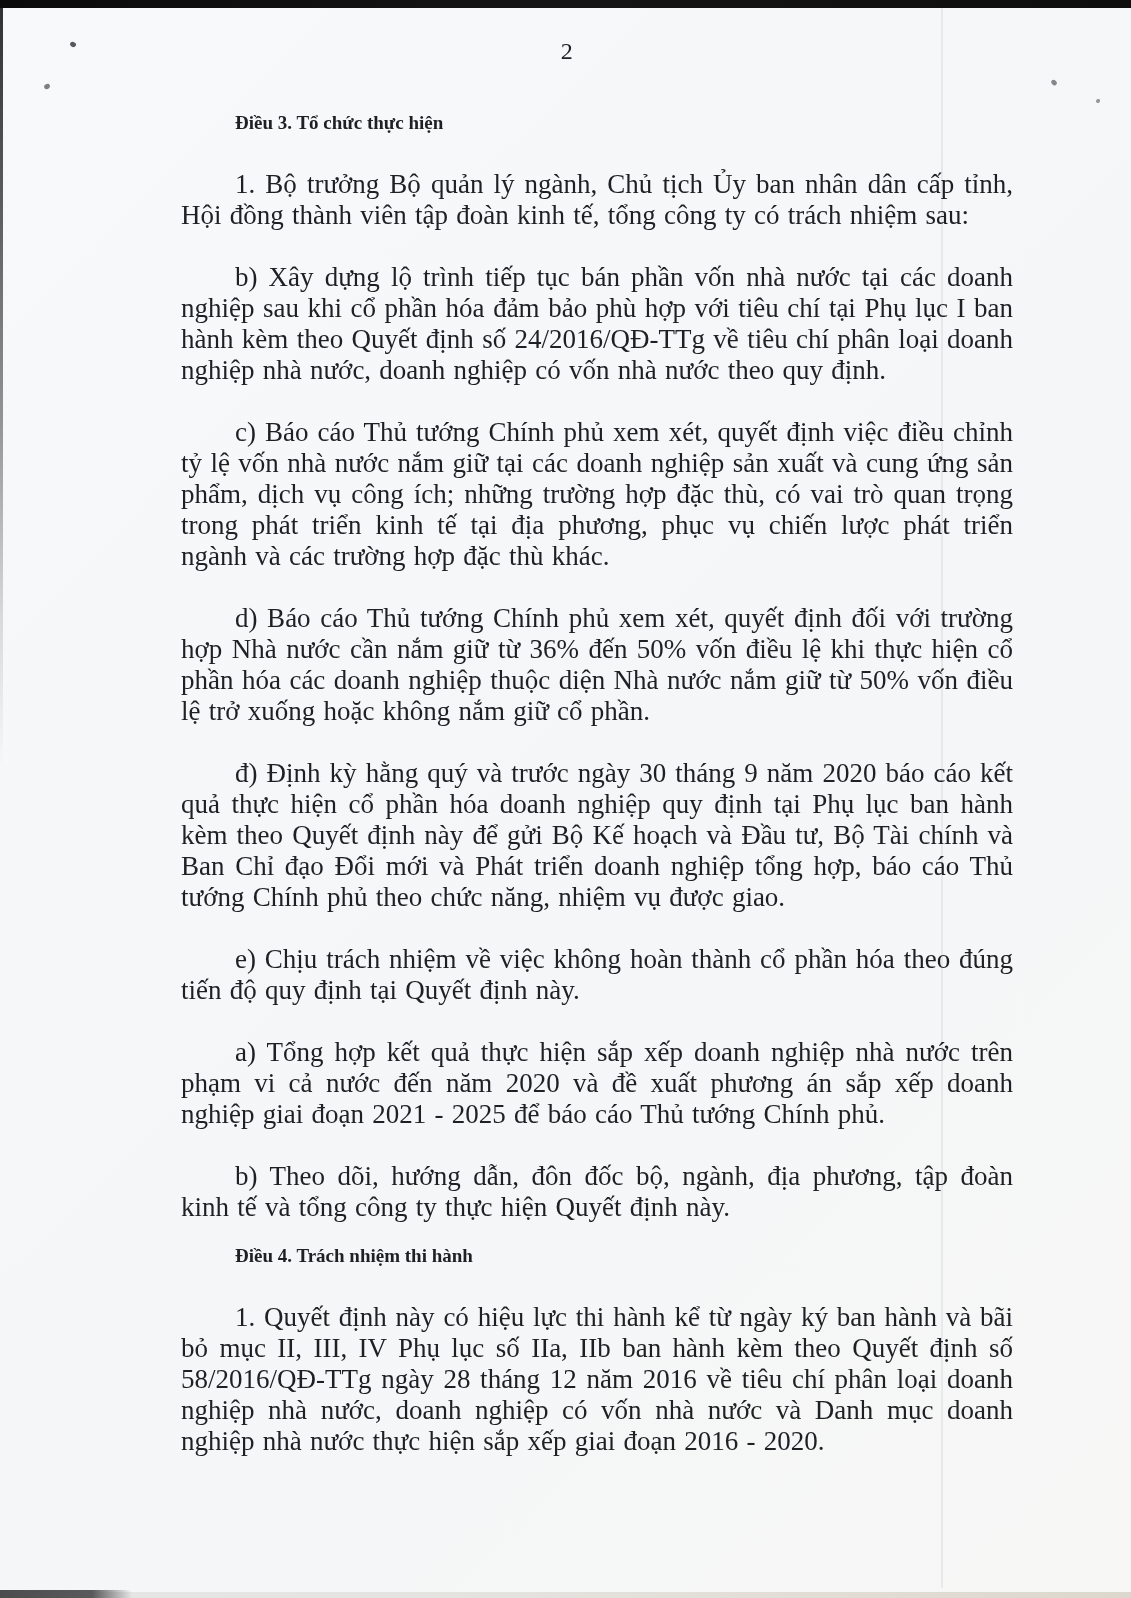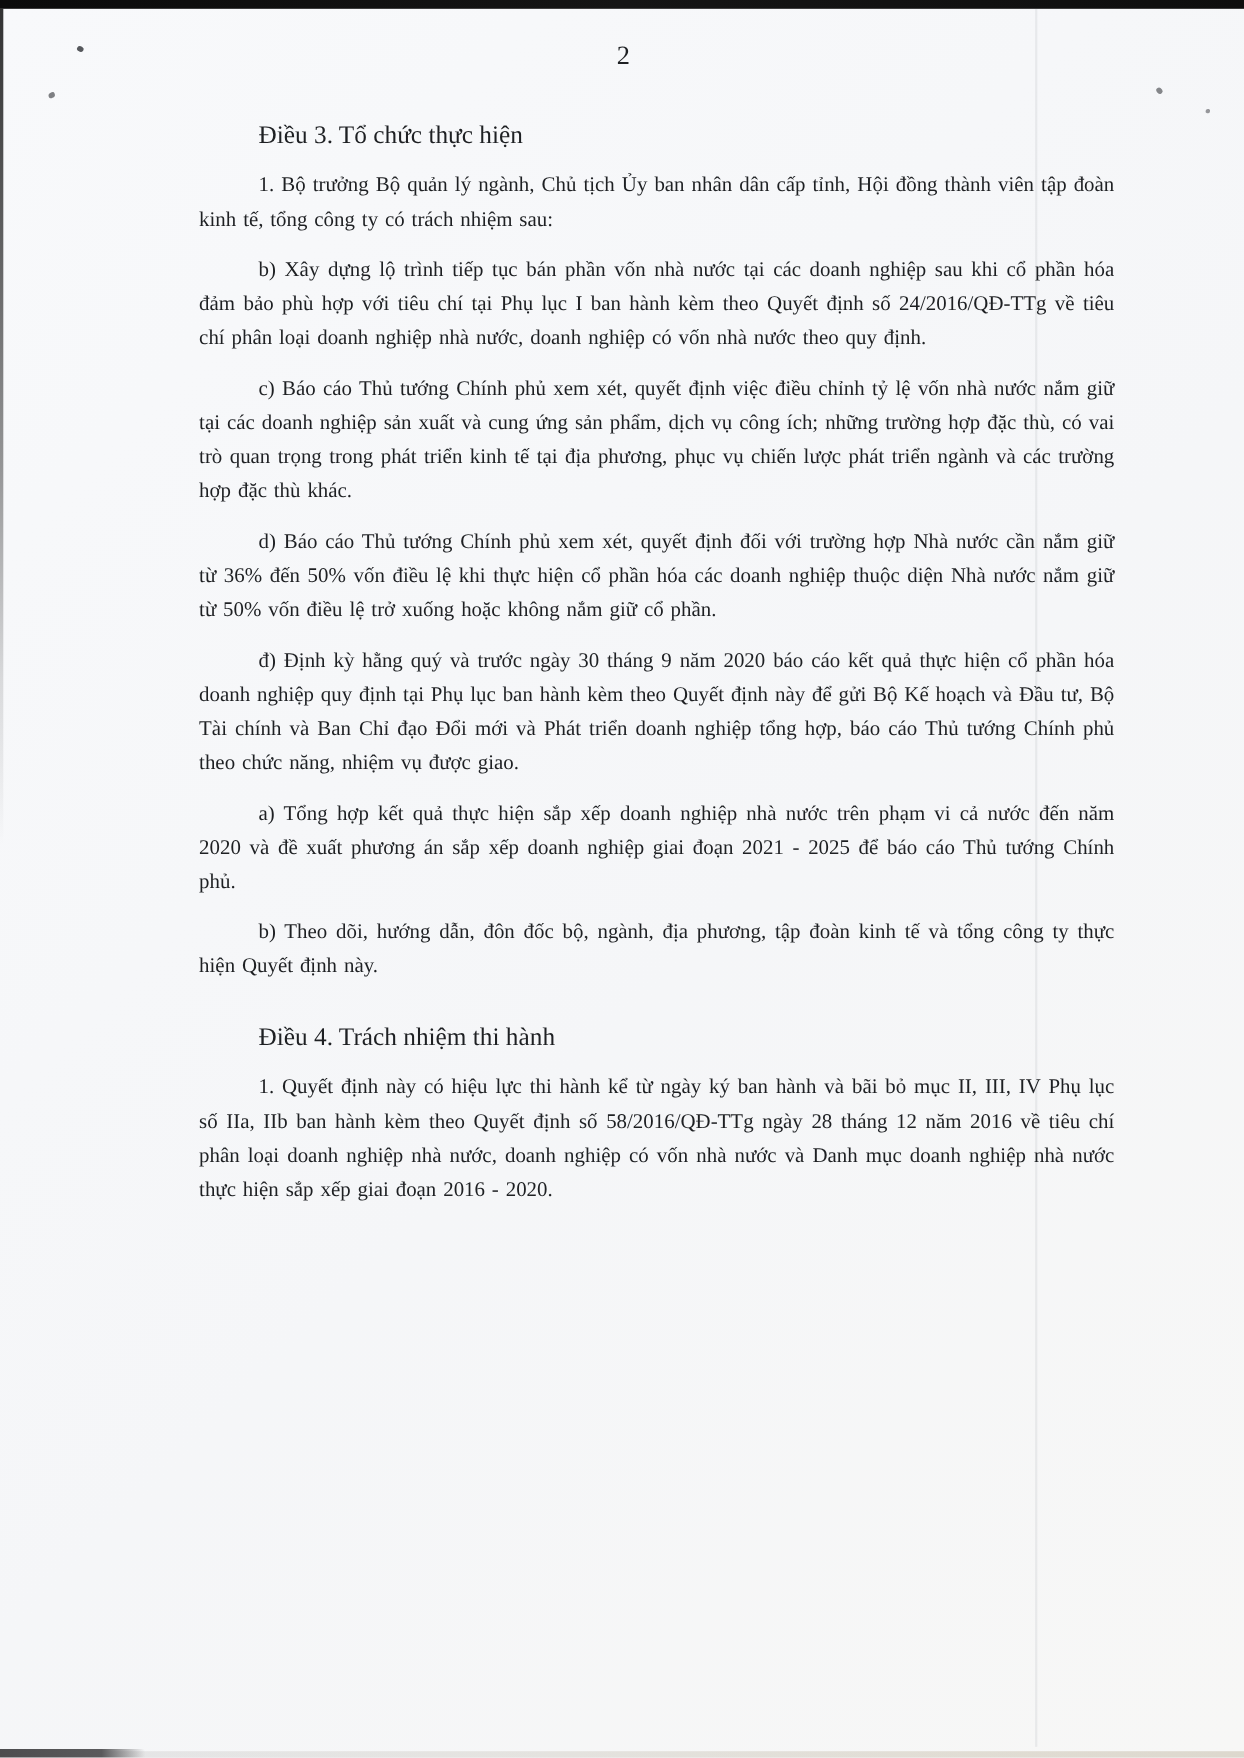--- a/index.html
+++ b/index.html
@@ -59,31 +59,31 @@
     padding: 0 118px 0 181px;
     box-sizing: border-box;
   }
   .page-number {
     text-align: center;
     font-size: 24px;
     margin: 30px 60px 0 0;
     letter-spacing: 0.5px;
   }
   .article-heading {
-    font-weight: normal;
-    font-size: 23px;
+    font-weight: bold;
+    font-size: 19px;
     margin: 0;
     padding-left: 54px;
     line-height: 31px;
   }
   .heading-1 { margin-top: 42px; }
-  .heading-2 { margin-top: 33px; }
+  .heading-2 { margin-top: 17px; }
   .para {
-    margin: 15px 0 0 0;
-    font-size: 19px;
+    margin: 31px 0 0 0;
+    font-size: 27px;
     line-height: 31px;
     text-align: justify;
     text-indent: 54px;
     word-spacing: 1.5px;
   }
 </style>
 </head>
 <body>
 
 <div class="page">
@@ -101,20 +101,21 @@
   <div class="content">
     <div class="page-number">2</div>
 
     <h2 class="article-heading heading-1">Điều 3. Tổ chức thực hiện</h2>
 
     <p class="para">1. Bộ trưởng Bộ quản lý ngành, Chủ tịch Ủy ban nhân dân cấp tỉnh, Hội đồng thành viên tập đoàn kinh tế, tổng công ty có trách nhiệm sau:</p>
     <p class="para">b) Xây dựng lộ trình tiếp tục bán phần vốn nhà nước tại các doanh nghiệp sau khi cổ phần hóa đảm bảo phù hợp với tiêu chí tại Phụ lục I ban hành kèm theo Quyết định số 24/2016/QĐ-TTg về tiêu chí phân loại doanh nghiệp nhà nước, doanh nghiệp có vốn nhà nước theo quy định.</p>
     <p class="para">c) Báo cáo Thủ tướng Chính phủ xem xét, quyết định việc điều chỉnh tỷ lệ vốn nhà nước nắm giữ tại các doanh nghiệp sản xuất và cung ứng sản phẩm, dịch vụ công ích; những trường hợp đặc thù, có vai trò quan trọng trong phát triển kinh tế tại địa phương, phục vụ chiến lược phát triển ngành và các trường hợp đặc thù khác.</p>
     <p class="para">d) Báo cáo Thủ tướng Chính phủ xem xét, quyết định đối với trường hợp Nhà nước cần nắm giữ từ 36% đến 50% vốn điều lệ khi thực hiện cổ phần hóa các doanh nghiệp thuộc diện Nhà nước nắm giữ từ 50% vốn điều lệ trở xuống hoặc không nắm giữ cổ phần.</p>
     <p class="para">đ) Định kỳ hằng quý và trước ngày 30 tháng 9 năm 2020 báo cáo kết quả thực hiện cổ phần hóa doanh nghiệp quy định tại Phụ lục ban hành kèm theo Quyết định này để gửi Bộ Kế hoạch và Đầu tư, Bộ Tài chính và Ban Chỉ đạo Đổi mới và Phát triển doanh nghiệp tổng hợp, báo cáo Thủ tướng Chính phủ theo chức năng, nhiệm vụ được giao.</p>
+    <p class="para">e) Chịu trách nhiệm về việc không hoàn thành cổ phần hóa theo đúng tiến độ quy định tại Quyết định này.</p>
     <p class="para">a) Tổng hợp kết quả thực hiện sắp xếp doanh nghiệp nhà nước trên phạm vi cả nước đến năm 2020 và đề xuất phương án sắp xếp doanh nghiệp giai đoạn 2021 - 2025 để báo cáo Thủ tướng Chính phủ.</p>
     <p class="para">b) Theo dõi, hướng dẫn, đôn đốc bộ, ngành, địa phương, tập đoàn kinh tế và tổng công ty thực hiện Quyết định này.</p>
 
     <h2 class="article-heading heading-2">Điều 4. Trách nhiệm thi hành</h2>
 
     <p class="para">1. Quyết định này có hiệu lực thi hành kể từ ngày ký ban hành và bãi bỏ mục II, III, IV Phụ lục số IIa, IIb ban hành kèm theo Quyết định số 58/2016/QĐ-TTg ngày 28 tháng 12 năm 2016 về tiêu chí phân loại doanh nghiệp nhà nước, doanh nghiệp có vốn nhà nước và Danh mục doanh nghiệp nhà nước thực hiện sắp xếp giai đoạn 2016 - 2020.</p>
   </div>
 </div>
 
 </body></html>

